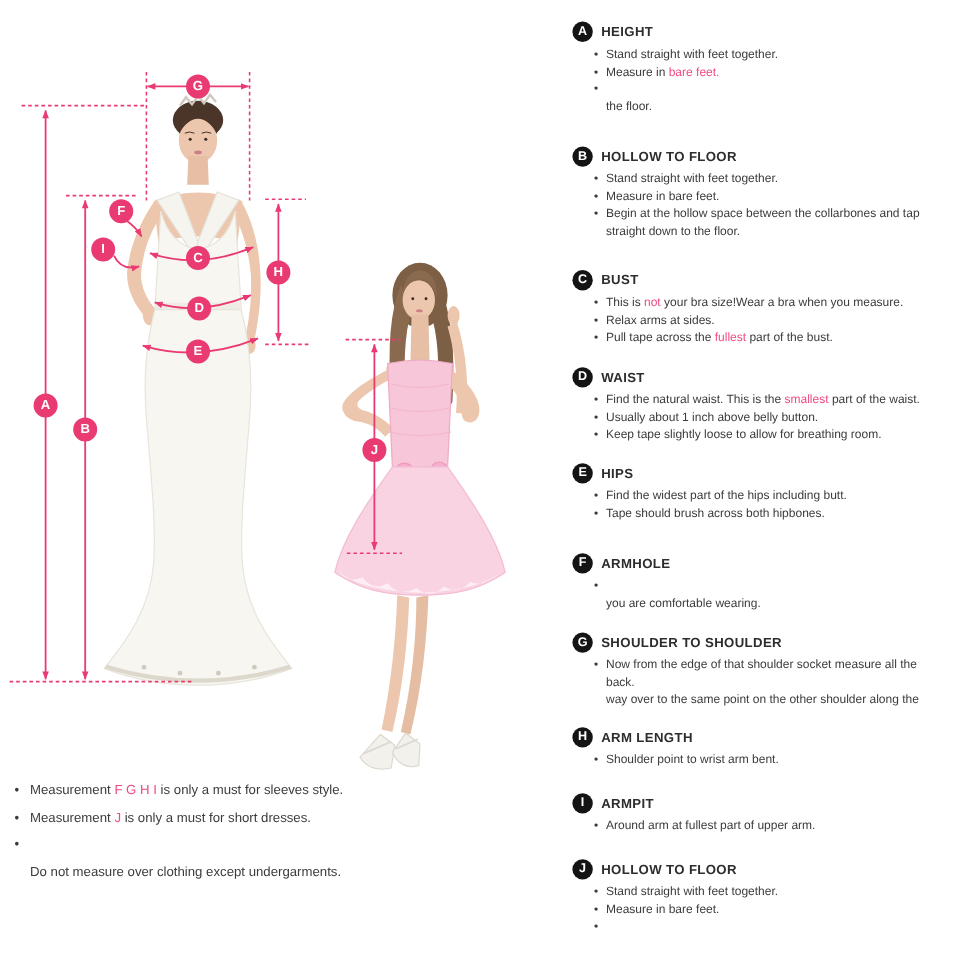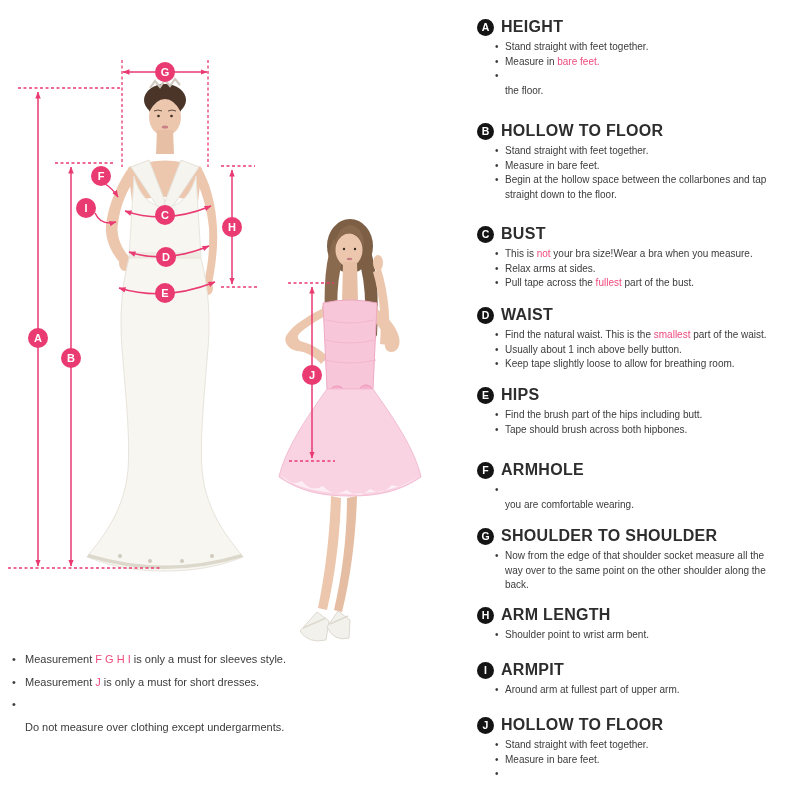--- a/index.html
+++ b/index.html
@@ -16,21 +16,21 @@
   .lbl-j{left:312px;top:375px}
   
   .col{position:absolute;left:477px;top:0;width:322px;}
   .section{position:absolute;left:0;width:322px;}
   .s0{top:18px}.s1{top:122px}.s2{top:225px}.s3{top:306px}.s4{top:386px}
   .s5{top:461px}.s6{top:527px}.s7{top:606px}.s8{top:661px}.s9{top:716px}
   .sec-head{display:flex;align-items:center;gap:7px;margin-bottom:4px;}
   .badge{width:17px;height:17px;border-radius:50%;background:#141414;color:#fff;
          font-size:10.5px;font-weight:bold;display:flex;align-items:center;
          justify-content:center;flex:0 0 17px;line-height:1;}
-  .sec-title{font-size:16px;font-weight:bold;color:#2d2d2d;letter-spacing:.3px;}
+  .sec-title{font-size:11px;font-weight:bold;color:#2d2d2d;letter-spacing:.3px;}
   .bullet{display:flex;margin-left:18px;font-size:10px;line-height:14.5px;color:#3b3b3b;white-space:nowrap;}
   .dot{width:10px;flex:0 0 10px;}
   .cont .dot{visibility:hidden;}
   .hl{color:#ef4a7e;}
   
   .notes{position:absolute;left:12px;top:648px;width:460px;}
   .note{display:flex;font-size:11px;line-height:22.5px;color:#3b3b3b;white-space:nowrap;}
   .note .dot{width:13px;flex:0 0 13px;}
 </style>
 </head>
@@ -237,21 +237,21 @@
         </div>
     </div>
 
     <div class="section s4">
       <div class="sec-head">
         <span class="badge">E</span>
         <span class="sec-title">HIPS</span>
       </div>
       <div class="bullet">
           <span class="dot">•</span>
-          <span class="bt"><span>Find the brush part of the hips including butt.</span></span>
+          <span class="bt"><span>Find the widest part of the hips including butt.</span></span>
         </div>
       <div class="bullet">
           <span class="dot">•</span>
           <span class="bt"><span>Tape should brush across both hipbones.</span></span>
         </div>
     </div>
 
     <div class="section s5">
       <div class="sec-head">
         <span class="badge">F</span>
@@ -270,25 +270,25 @@
       <div class="sec-head">
         <span class="badge">G</span>
         <span class="sec-title">SHOULDER TO SHOULDER</span>
       </div>
       <div class="bullet">
           <span class="dot">•</span>
           <span class="bt"><span>Now from the edge of that shoulder socket measure all the</span></span>
         </div>
       <div class="bullet cont">
           <span class="dot">•</span>
+          <span class="bt"><span>back.</span></span>
+        </div>
+      <div class="bullet cont">
+          <span class="dot">•</span>
           <span class="bt"><span>way over to the same point on the other shoulder along the</span></span>
-        </div>
-      <div class="bullet cont">
-          <span class="dot">•</span>
-          <span class="bt"><span>back.</span></span>
         </div>
     </div>
 
     <div class="section s7">
       <div class="sec-head">
         <span class="badge">H</span>
         <span class="sec-title">ARM LENGTH</span>
       </div>
       <div class="bullet">
           <span class="dot">•</span>

